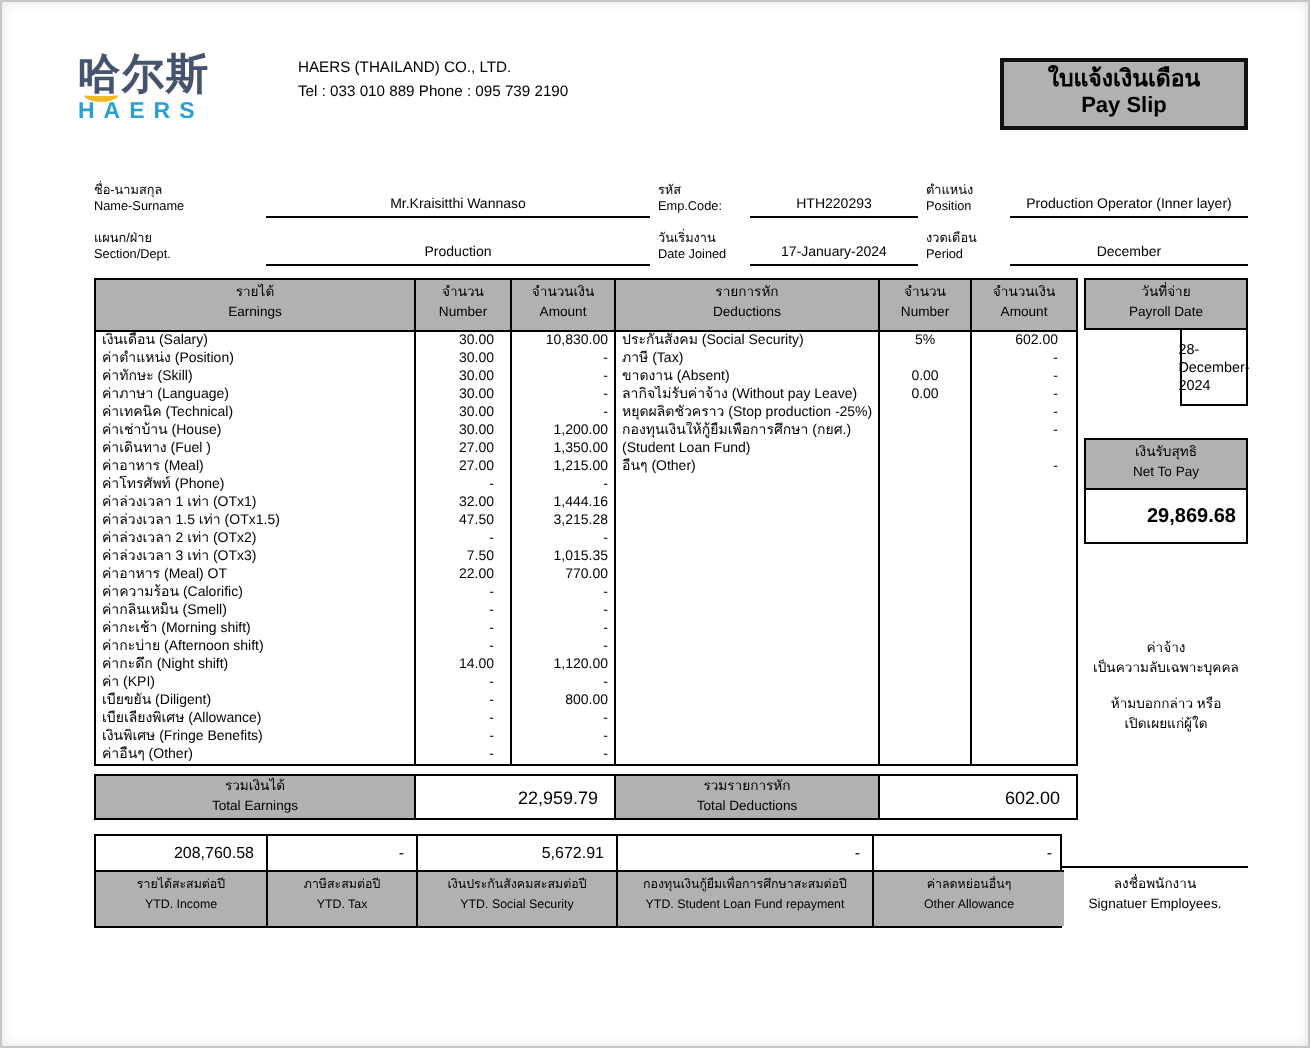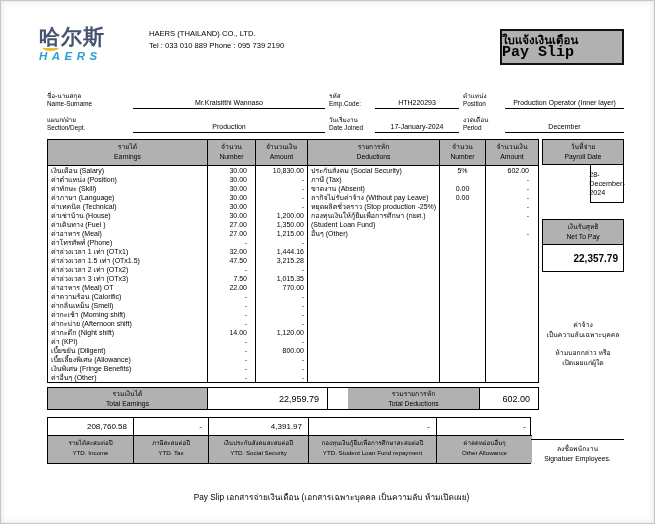--- a/index.html
+++ b/index.html
@@ -10,26 +10,26 @@
           padding:24px 30px 0 46px; overflow:hidden; }
 
   
   .hdr { display:flex; align-items:flex-start; margin-left:-8px; height:56px; }
   .logo { position:relative; width:96px; flex:0 0 96px; }
   .logo-cn { font-family:"DejaVu Sans", sans-serif; font-size:21px; font-weight:bold;
              color:#46536e; letter-spacing:1px; line-height:24px; }
   .logo-smile { position:absolute; left:3px; top:19px; width:17px; height:7px;
                 border-bottom:3px solid var(--logo-yellow,#f0b928); border-radius:0 0 60% 60%; }
   .logo-en { color:var(--logo-blue,#2b9fd4); font-size:11.5px; font-weight:bold;
-             letter-spacing:4.5px; margin-top:1px;font-style:italic; }
+             letter-spacing:4.5px; margin-top:1px; }
   .company { flex:1; padding-left:14px; padding-top:3px; font-size:7.6px; line-height:11.5px; }
   .payslip-box { flex:0 0 124px; margin-top:4px; background:var(--header-gray,#a9a9a9);
-                 border:2px solid #111; padding:3px 0 4px; }
+                 border:2px solid #111; text-align:center; padding:3px 0 4px; }
   .payslip-box .th-line { font-size:11.5px; font-weight:bold; line-height:13px; }
-  .payslip-box .en-line { font-size:15px; font-weight:bold; line-height:12px;font-family:Liberation Mono, monospace; }
+  .payslip-box .en-line { font-size:11px; font-weight:bold; line-height:12px; }
 
   
   .info { margin-top:8px; }
   .info-row { display:flex; height:20px; align-items:flex-end; }
   .ilabel { font-size:6.4px; line-height:8.2px; padding-bottom:1px; }
   .ival { border-bottom:1px solid #000; text-align:center; font-size:7px; line-height:9px;
           padding-bottom:1px; white-space:nowrap; }
   .w-l1{flex:0 0 86px;} .w-v1{flex:0 0 192px;} .w-l2{flex:0 0 50px; padding-left:4px;}
   .w-v2{flex:0 0 84px;} .w-l3{flex:0 0 46px; padding-left:4px;} .w-v3{flex:1;}
 
@@ -58,32 +58,32 @@
   .rp-box { border:1.6px solid #000; border-top:none; }
   .date-box { height:38px; display:flex; align-items:center; justify-content:center;
               font-size:7.2px;margin-left:48px; }
   .net-wrap { margin-top:16px; }
   .net-box { height:27px; display:flex; align-items:center; justify-content:flex-end;
              font-size:10px; font-weight:bold; padding-right:5px; }
   .note { margin-top:48px; text-align:center; font-size:6.8px; line-height:10px; }
   .note .gap { height:8px; }
 
   
-  .totals { display:flex; width:492px; margin-top:4px; border:1.6px solid #000; height:23px;gap:20px; }
+  .totals { display:flex; width:492px; margin-top:4px; border:1.6px solid #000; height:23px; }
   .tot-gray { background:var(--header-gray,#b1b1b1); text-align:center; padding-top:1px; }
   .tot-gray span { display:block; font-size:6.8px; line-height:10px; }
   .tot-val { display:flex; align-items:center; justify-content:flex-end; font-size:9px;
              padding-right:8px; }
   .t1{flex:0 0 160px; border-right:1px solid #000;}
   .t2{flex:0 0 100px; border-right:1.6px solid #000;}
   .t3{flex:0 0 132px; border-right:1px solid #000;}
   .t4{flex:1;}
 
   
-  .bottom { display:flex; justify-content:space-between; margin-top:7px; align-items:flex-end; }
+  .bottom { display:flex; justify-content:space-between; margin-top:7px; align-items:center; }
   .ytd { display:grid; width:484px; grid-template-columns:86px 75px 100px 128px 95px;
          grid-template-rows:18px 27px; border:1.6px solid #000; }
   .ytd-val { font-size:8px; text-align:right; padding:4px 6px 0 0; border-right:1px solid #000;
              border-bottom:1.6px solid #000; }
   .ytd-lab { background:var(--header-gray,#b1b1b1); text-align:center; padding-top:2px;
              border-right:1px solid #000; }
   .ytd-lab span { display:block; font-size:6.2px; line-height:9.5px; white-space:nowrap; overflow:hidden; }
   .ytd .lastcol { border-right:none; }
   .sig { width:95px; margin-top:10px; border-top:1.6px solid #000; padding-top:4px;
          text-align:center; font-size:6.8px; line-height:10px; }
@@ -328,21 +328,21 @@
       <div class="rp-th">
         <span>วันที่จ่าย</span>
         <span>Payroll Date</span>
       </div>
       <div class="rp-box date-box">28-December-2024</div>
       <div class="net-wrap">
         <div class="rp-th">
           <span>เงินรับสุทธิ</span>
           <span>Net To Pay</span>
         </div>
-        <div class="rp-box net-box">22,357.79</div>
+        <div class="rp-box net-box">29,869.68</div>
       </div>
       <div class="note">
         <div>ค่าจ้าง</div>
         <div>เป็นความลับเฉพาะบุคคล</div>
         <div class="gap"></div>
         <div>ห้ามบอกกล่าว หรือ</div>
         <div>เปิดเผยแก่ผู้ใด</div>
       </div>
     </div>
   </div>
@@ -357,21 +357,21 @@
       <span>รวมรายการหัก</span>
         <span>Total Deductions</span>
       </div>
     <div class="tot-val t4">602.00</div>
   </div>
 
   <div class="bottom">
     <div class="ytd" id="ytd-grid">
         <div class="ytd-val">208,760.58</div>
         <div class="ytd-val">-</div>
-        <div class="ytd-val">4,391.97</div>
+        <div class="ytd-val">5,672.91</div>
         <div class="ytd-val">-</div>
         <div class="ytd-val lastcol">-</div>
         <div class="ytd-lab">
           <span>รายได้สะสมต่อปี</span>
           <span>YTD. Income</span>
         </div>
         <div class="ytd-lab">
           <span>ภาษีสะสมต่อปี</span>
           <span>YTD. Tax</span>
         </div>
@@ -388,16 +388,15 @@
           <span>Other Allowance</span>
         </div>
       </div>
     <div class="sig">
       <div>ลงชื่อพนักงาน</div>
       <div>Signatuer Employees.</div>
     </div>
   </div>
 
   <div class="footer">
-    <div class="sub">Pay Slip เอกสารจ่ายเงินเดือน (เอกสารเฉพาะบุคคล เป็นความลับ ห้ามเปิดเผย)</div>
   </div>
 
 </div>
 
 </body></html>

